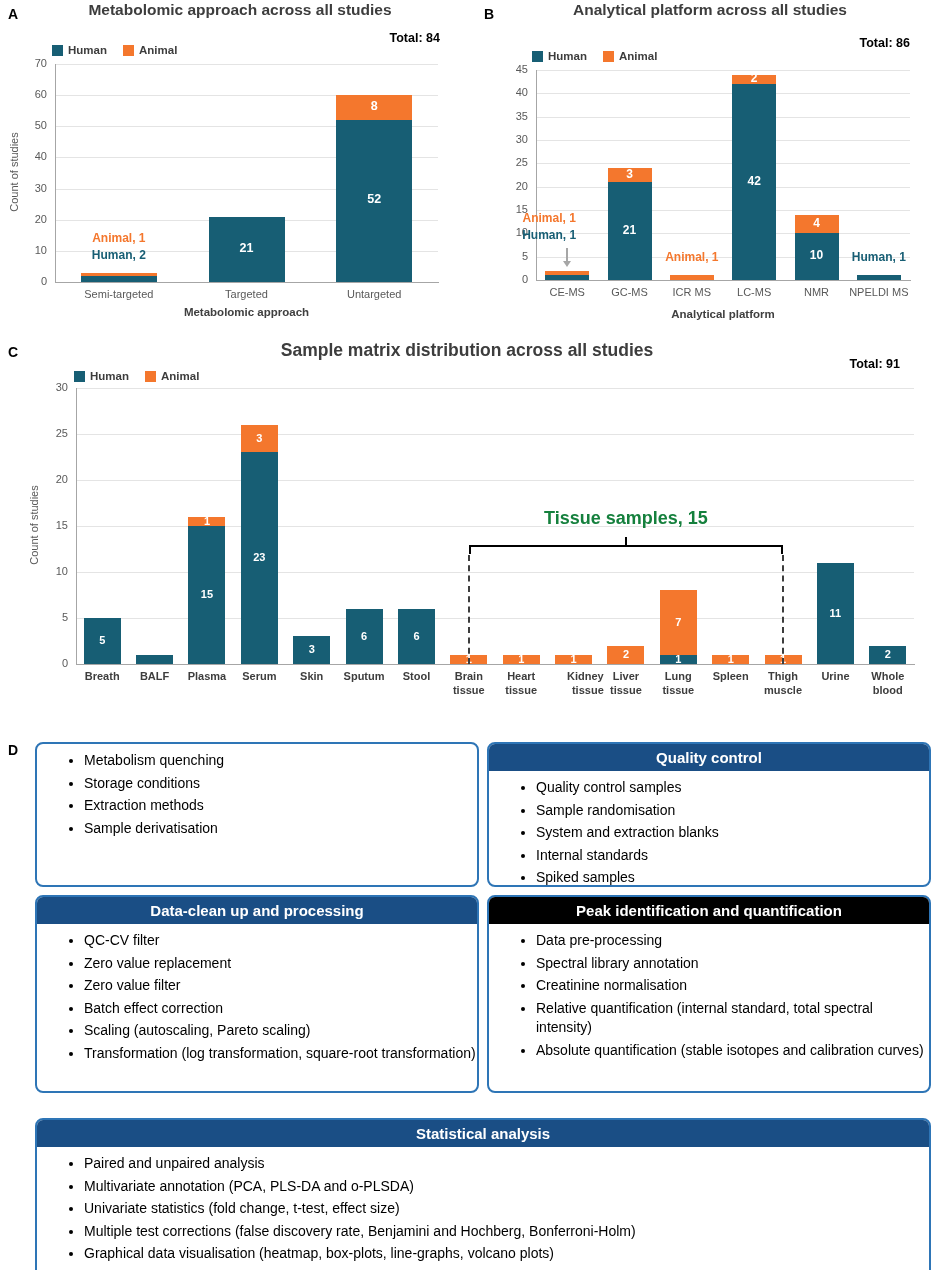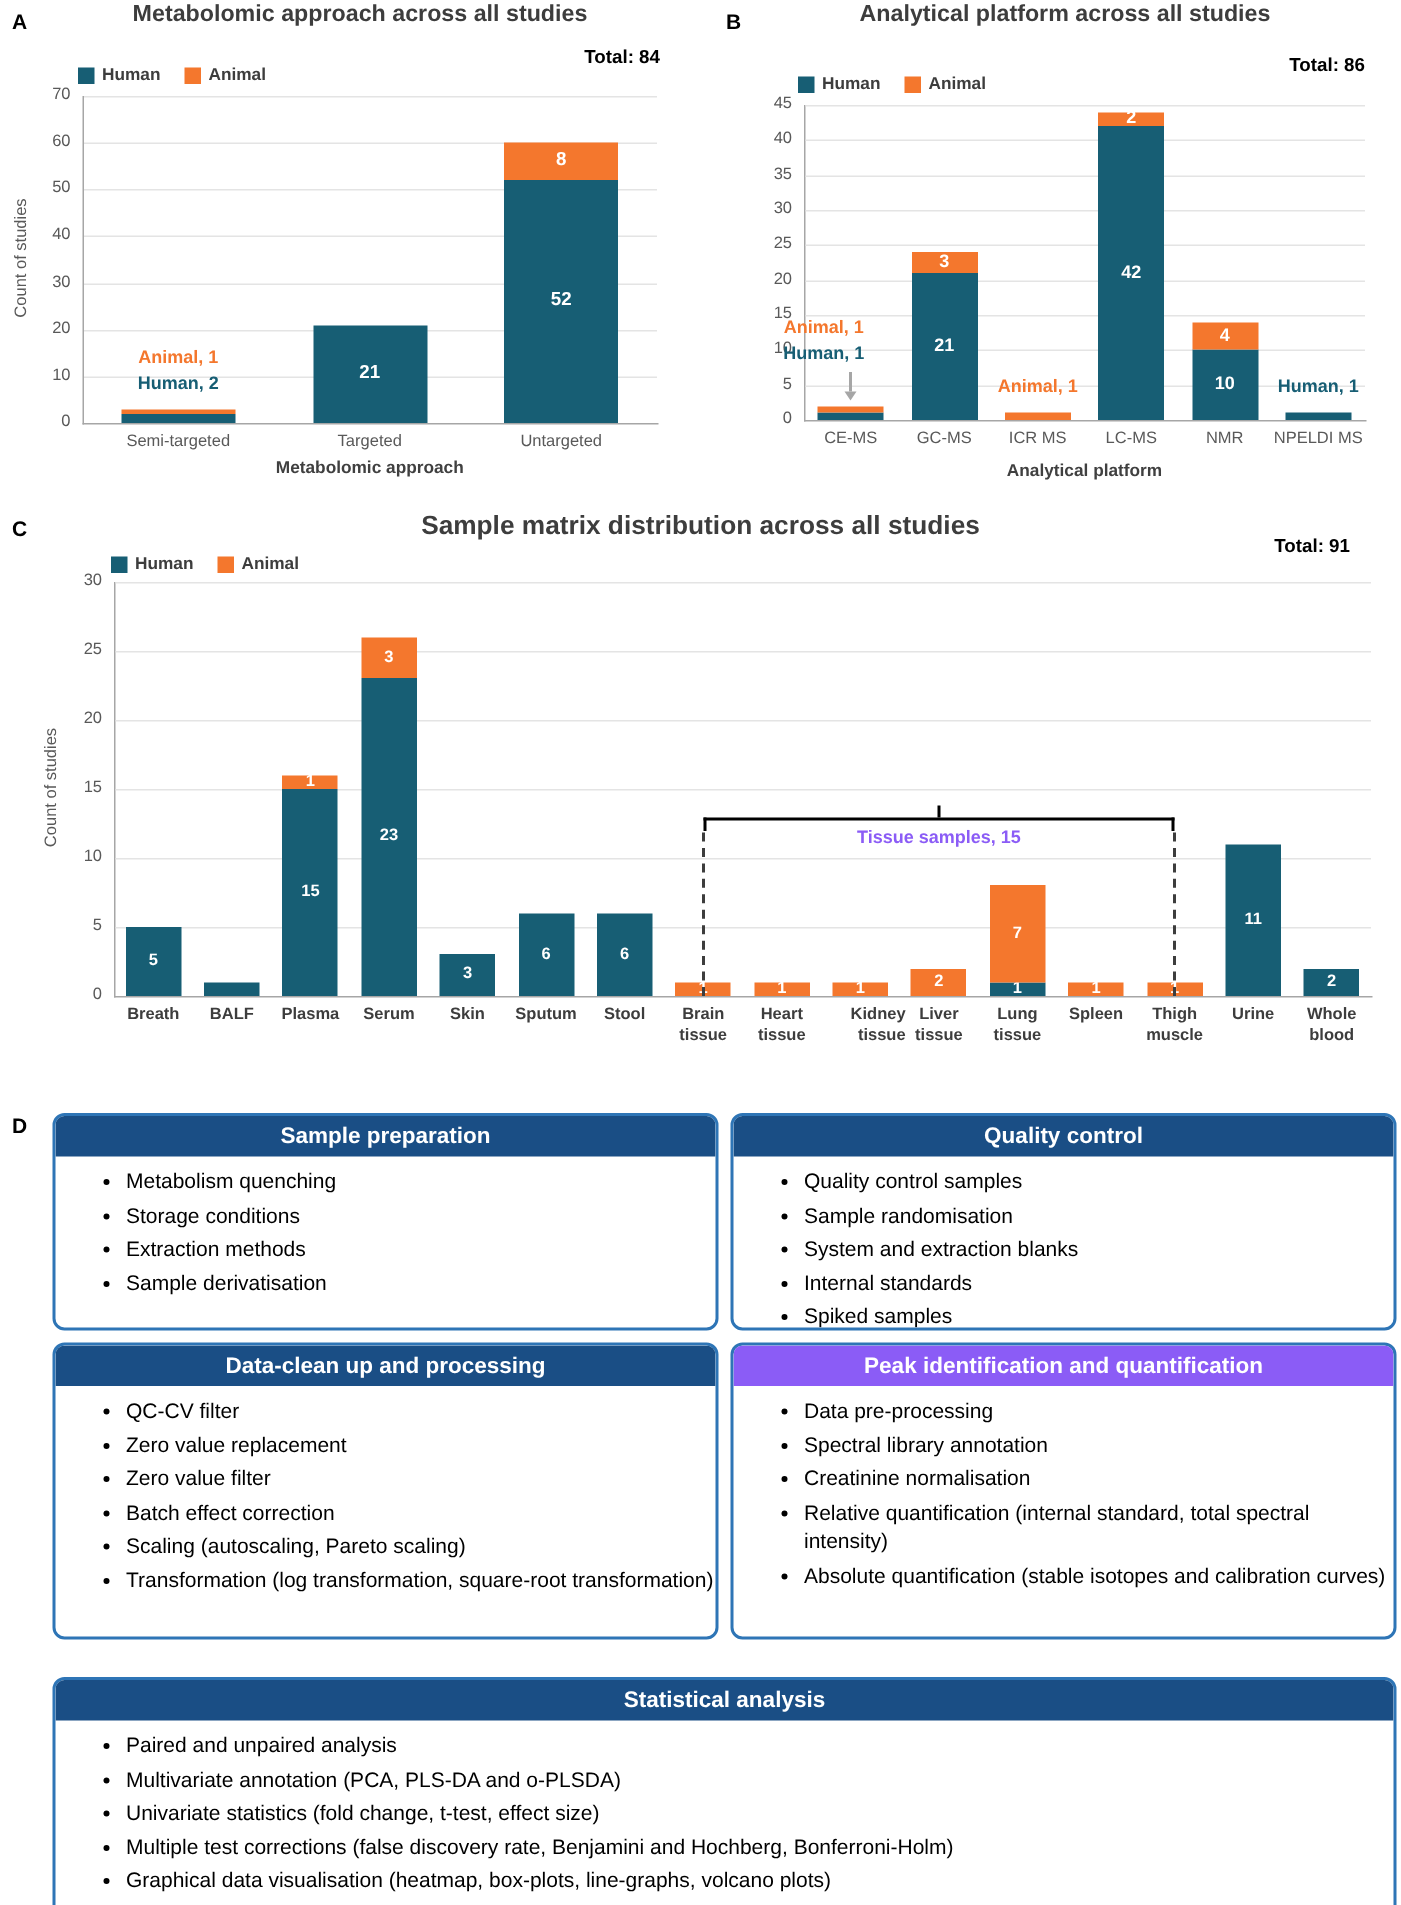--- a/index.html
+++ b/index.html
@@ -22,22 +22,22 @@
   .legend{position:absolute;display:flex;gap:16px;align-items:center;}
   .legend-item{display:flex;align-items:center;gap:5px;font-size:11.5px;font-weight:bold;color:#3d3d3d;}
   .legend-swatch{width:11px;height:11px;display:inline-block;}
   .anno-line{position:absolute;font-weight:bold;font-size:12px;white-space:nowrap;transform:translateX(-50%);}
   .arrow-line{position:absolute;background:#a6a6a6;}
   .arrow-head{position:absolute;width:0;height:0;border-left:4px solid transparent;
               border-right:4px solid transparent;border-top:6px solid #a6a6a6;}
   .dashed-line{position:absolute;border-left:2px dashed #3d3d3d;width:0;}
   .bracket-h{position:absolute;border-top:2px solid #000;height:0;}
   .bracket-end{position:absolute;width:2px;background:#000;}
-  .bracket-label{position:absolute;transform:translateX(-50%);font-weight:bold;font-size:12px;
-                 color:#8b5cf6;white-space:nowrap;margin-top:43px;}
+  .bracket-label{position:absolute;transform:translateX(-50%);font-weight:bold;font-size:18px;
+                 color:#15803d;white-space:nowrap;}
   .dbox{position:absolute;border:2px solid #2e75b6;border-radius:8px;background:#fff;overflow:hidden;}
   .dbox-header{color:#fff;font-weight:bold;font-size:15px;text-align:center;padding:5px 0;}
   .dbox ul{margin:7px 0 0 17px;padding-left:30px;font-size:14px;color:#000;line-height:1.4;}
   .dbox li{margin-bottom:3px;}
 </style>
 </head>
 <body>
 
 <div class="page">
 
@@ -241,21 +241,20 @@
       <div class="bracket-end" style="left: 781.062px; top: 207px; height: 9px;"></div>
       <div class="bracket-end" style="left: 624.938px; top: 199px; height: 8px;"></div>
       <div class="dashed-line" style="left: 467.812px; top: 217px; height: 109px;"></div>
       <div class="dashed-line" style="left: 782.062px; top: 217px; height: 109px;"></div>
     </div>
 
   <div class="panel" id="panelD" style="left:0;top:740px;width:934px;height:530px;">
     <div class="panel-letter" style="left:8px;top:2px;">D</div>
 
     <div class="dbox" style="left: 35px; top: 2px; width: 440px; height: 141px; border-color: rgb(46, 117, 182);">
-      <div class="dbox-header" style="background: rgb(26, 78, 133);">Sample preparation</div>
       <ul>
           <li>Metabolism quenching</li>
           <li>Storage conditions</li>
           <li>Extraction methods</li>
           <li>Sample derivatisation</li>
         </ul>
     </div>
 
     <div class="dbox" style="left: 487px; top: 2px; width: 440px; height: 141px; border-color: rgb(46, 117, 182);">
       <div class="dbox-header" style="background: rgb(26, 78, 133);">Quality control</div>
@@ -274,21 +273,21 @@
           <li>QC-CV filter</li>
           <li>Zero value replacement</li>
           <li>Zero value filter</li>
           <li>Batch effect correction</li>
           <li>Scaling (autoscaling, Pareto scaling)</li>
           <li>Transformation (log transformation, square-root transformation)</li>
         </ul>
     </div>
 
     <div class="dbox" style="left: 487px; top: 155px; width: 440px; height: 194px; border-color: rgb(46, 117, 182);">
-      <div class="dbox-header" style="background: #8b5cf6;">Peak identification and quantification</div>
+      <div class="dbox-header" style="background: #000000;">Peak identification and quantification</div>
       <ul>
           <li>Data pre-processing</li>
           <li>Spectral library annotation</li>
           <li>Creatinine normalisation</li>
           <li>Relative quantification (internal standard, total spectral intensity)</li>
           <li>Absolute quantification (stable isotopes and calibration curves)</li>
         </ul>
     </div>
 
     <div class="dbox" style="left: 35px; top: 378px; width: 892px; height: 165px; border-color: rgb(46, 117, 182);">

